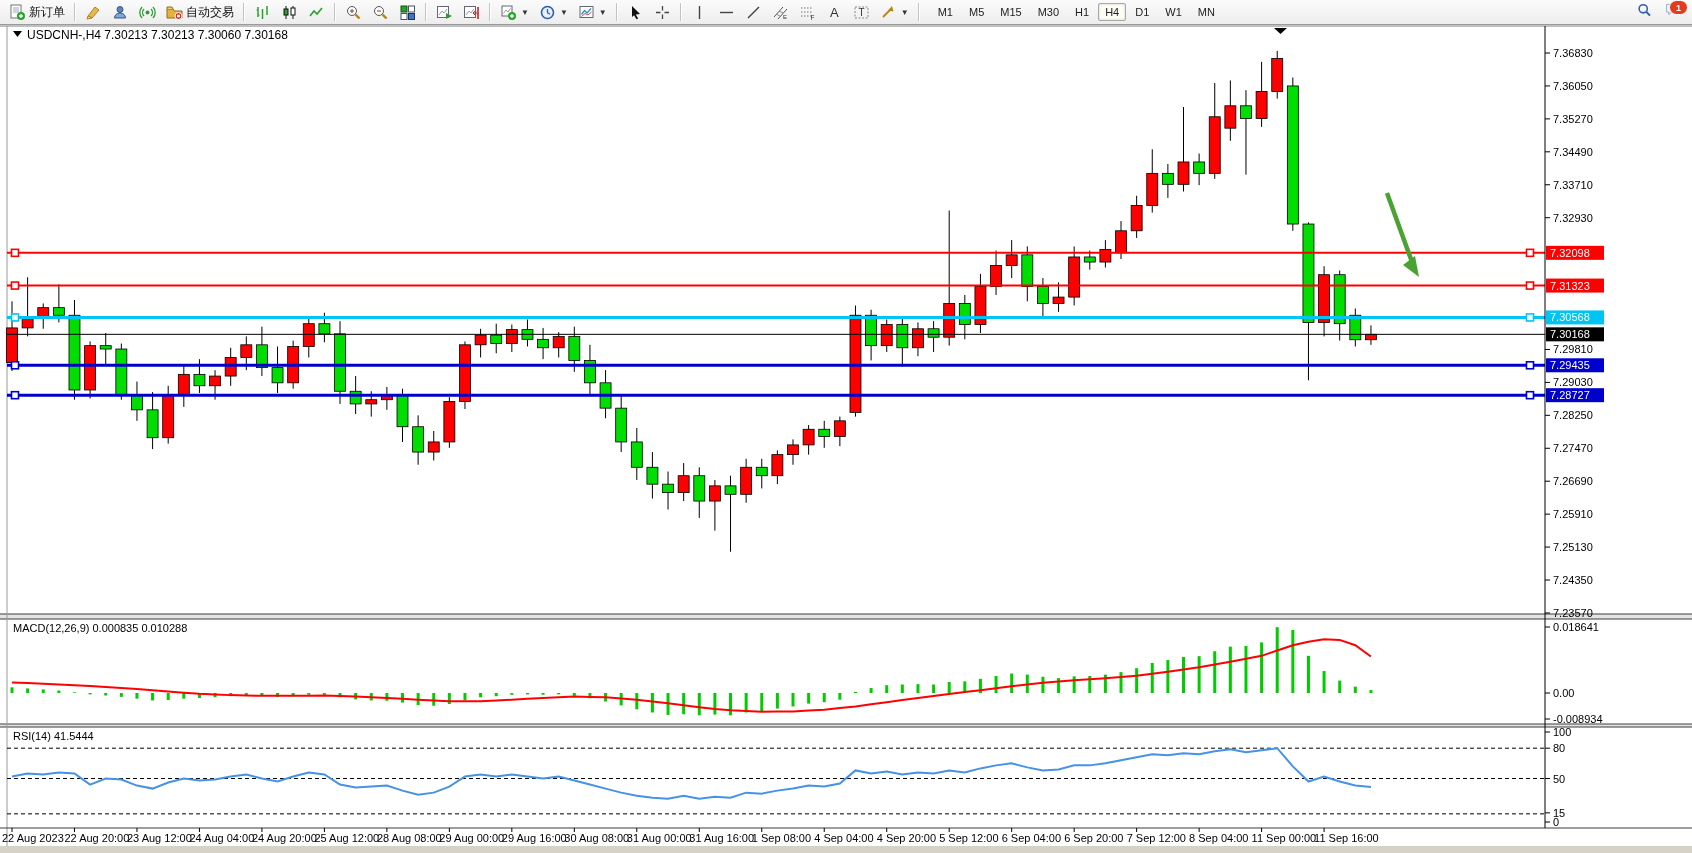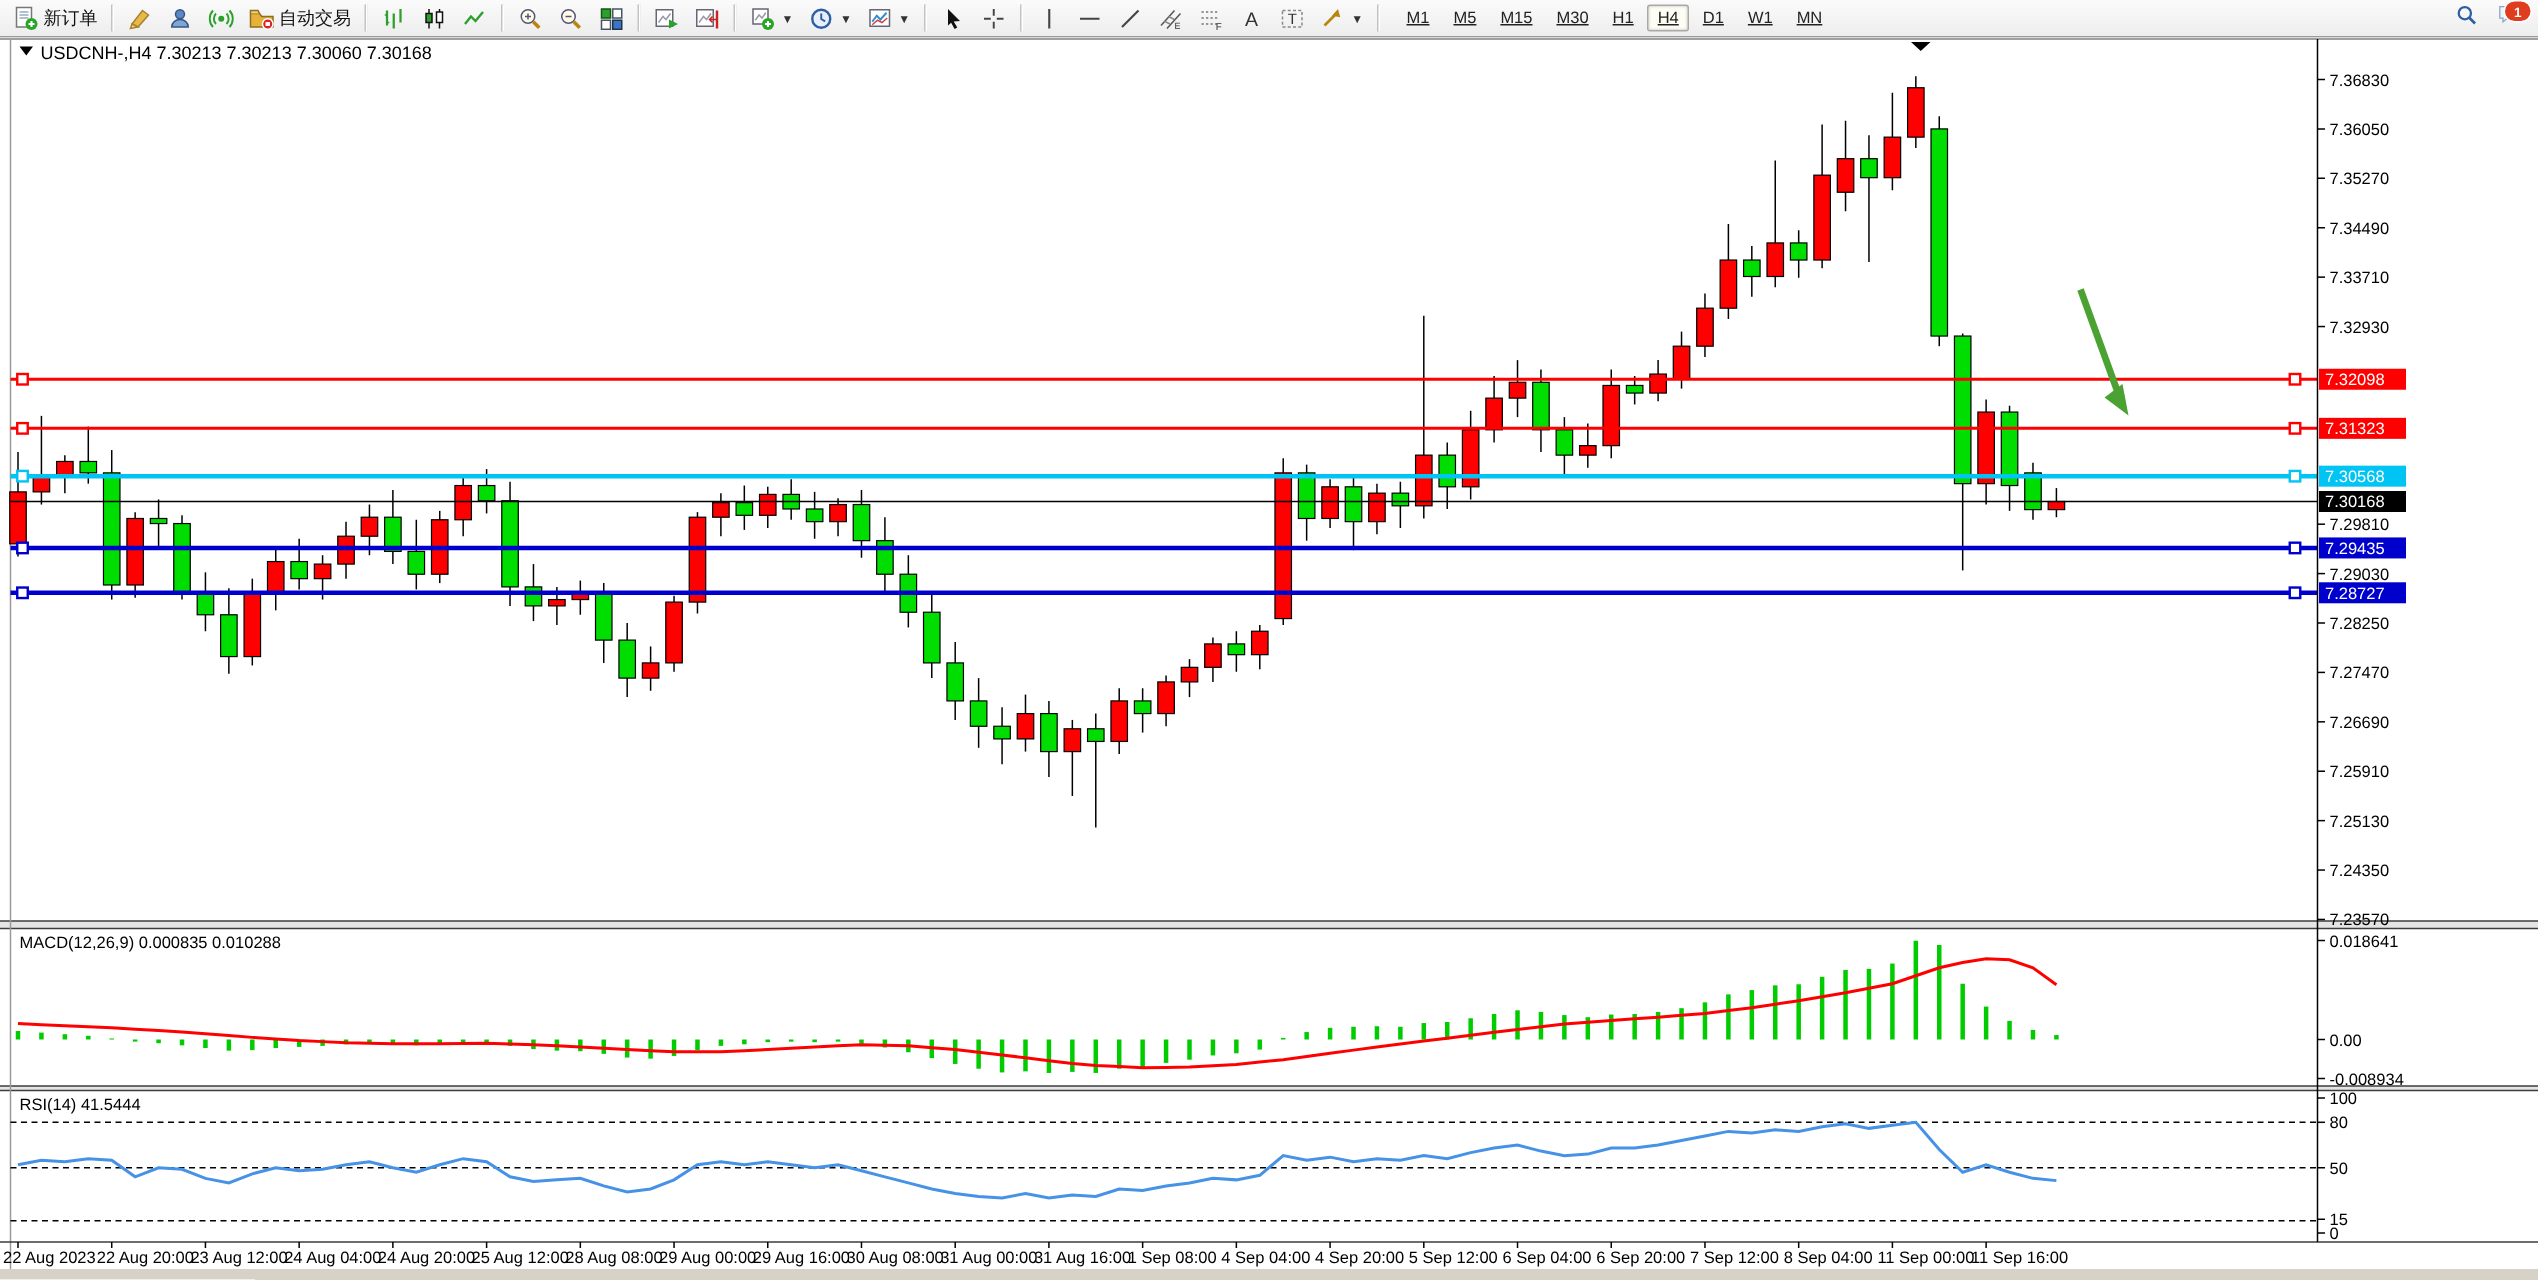--- a/index.html
+++ b/index.html
@@ -10,21 +10,21 @@
            background:linear-gradient(#fbfbfb,#ededed);border-bottom:1px solid #9a9a9a;
            display:flex;align-items:center;padding:0 4px;box-sizing:border-box;text-align:center;}
   .tbtn{display:flex;align-items:center;gap:3px;padding:1px 3px;margin:0 1px;
         border:1px solid transparent;border-radius:2px;cursor:default;height:20px;box-sizing:border-box;}
   .tbtn .lbl{font-size:12px;color:#111;white-space:nowrap;}
   .tbtn .caret{font-size:8px;color:#333;margin-left:1px;}
   .tsep{width:1px;height:18px;background:#c3c3c3;margin:0 4px;border-right:1px solid #fff;}
   .ticon{width:17px;height:17px;display:inline-block;}
   .ticon svg{width:17px;height:17px;display:block;}
   #tf-group{display:flex;align-items:center;margin-left:6px;}
-  .tf{font-size:11px;color:#222;padding:2px 6px;margin:0 1px;border:1px solid transparent;border-radius:2px;text-decoration:underline;}
+  .tf{font-size:11px;color:#222;padding:2px 6px;margin:0 1px;border:1px solid transparent;border-radius:2px;}
   .tf.active{background:#fdfdf4;border-color:#a9a9a9;box-shadow:inset 0 0 2px #bbb;}
   #toolbar-right{position:absolute;right:6px;top:1px;display:flex;align-items:center;gap:6px;}
   #notif-wrap{position:relative;width:24px;height:22px;}
   #notif-badge{position:absolute;right:-2px;top:-1px;min-width:13px;height:13px;border-radius:8px;
     background:#e03c1e;color:#fff;font-size:9px;font-weight:bold;display:flex;align-items:center;
     justify-content:center;padding:0 2px;border:1px solid #fff;}
   
   #chart-wrap{position:absolute;left:0;top:25px;width:1692px;height:828px;}
   svg text{font-family:"Liberation Sans",sans-serif;}
 </style>

